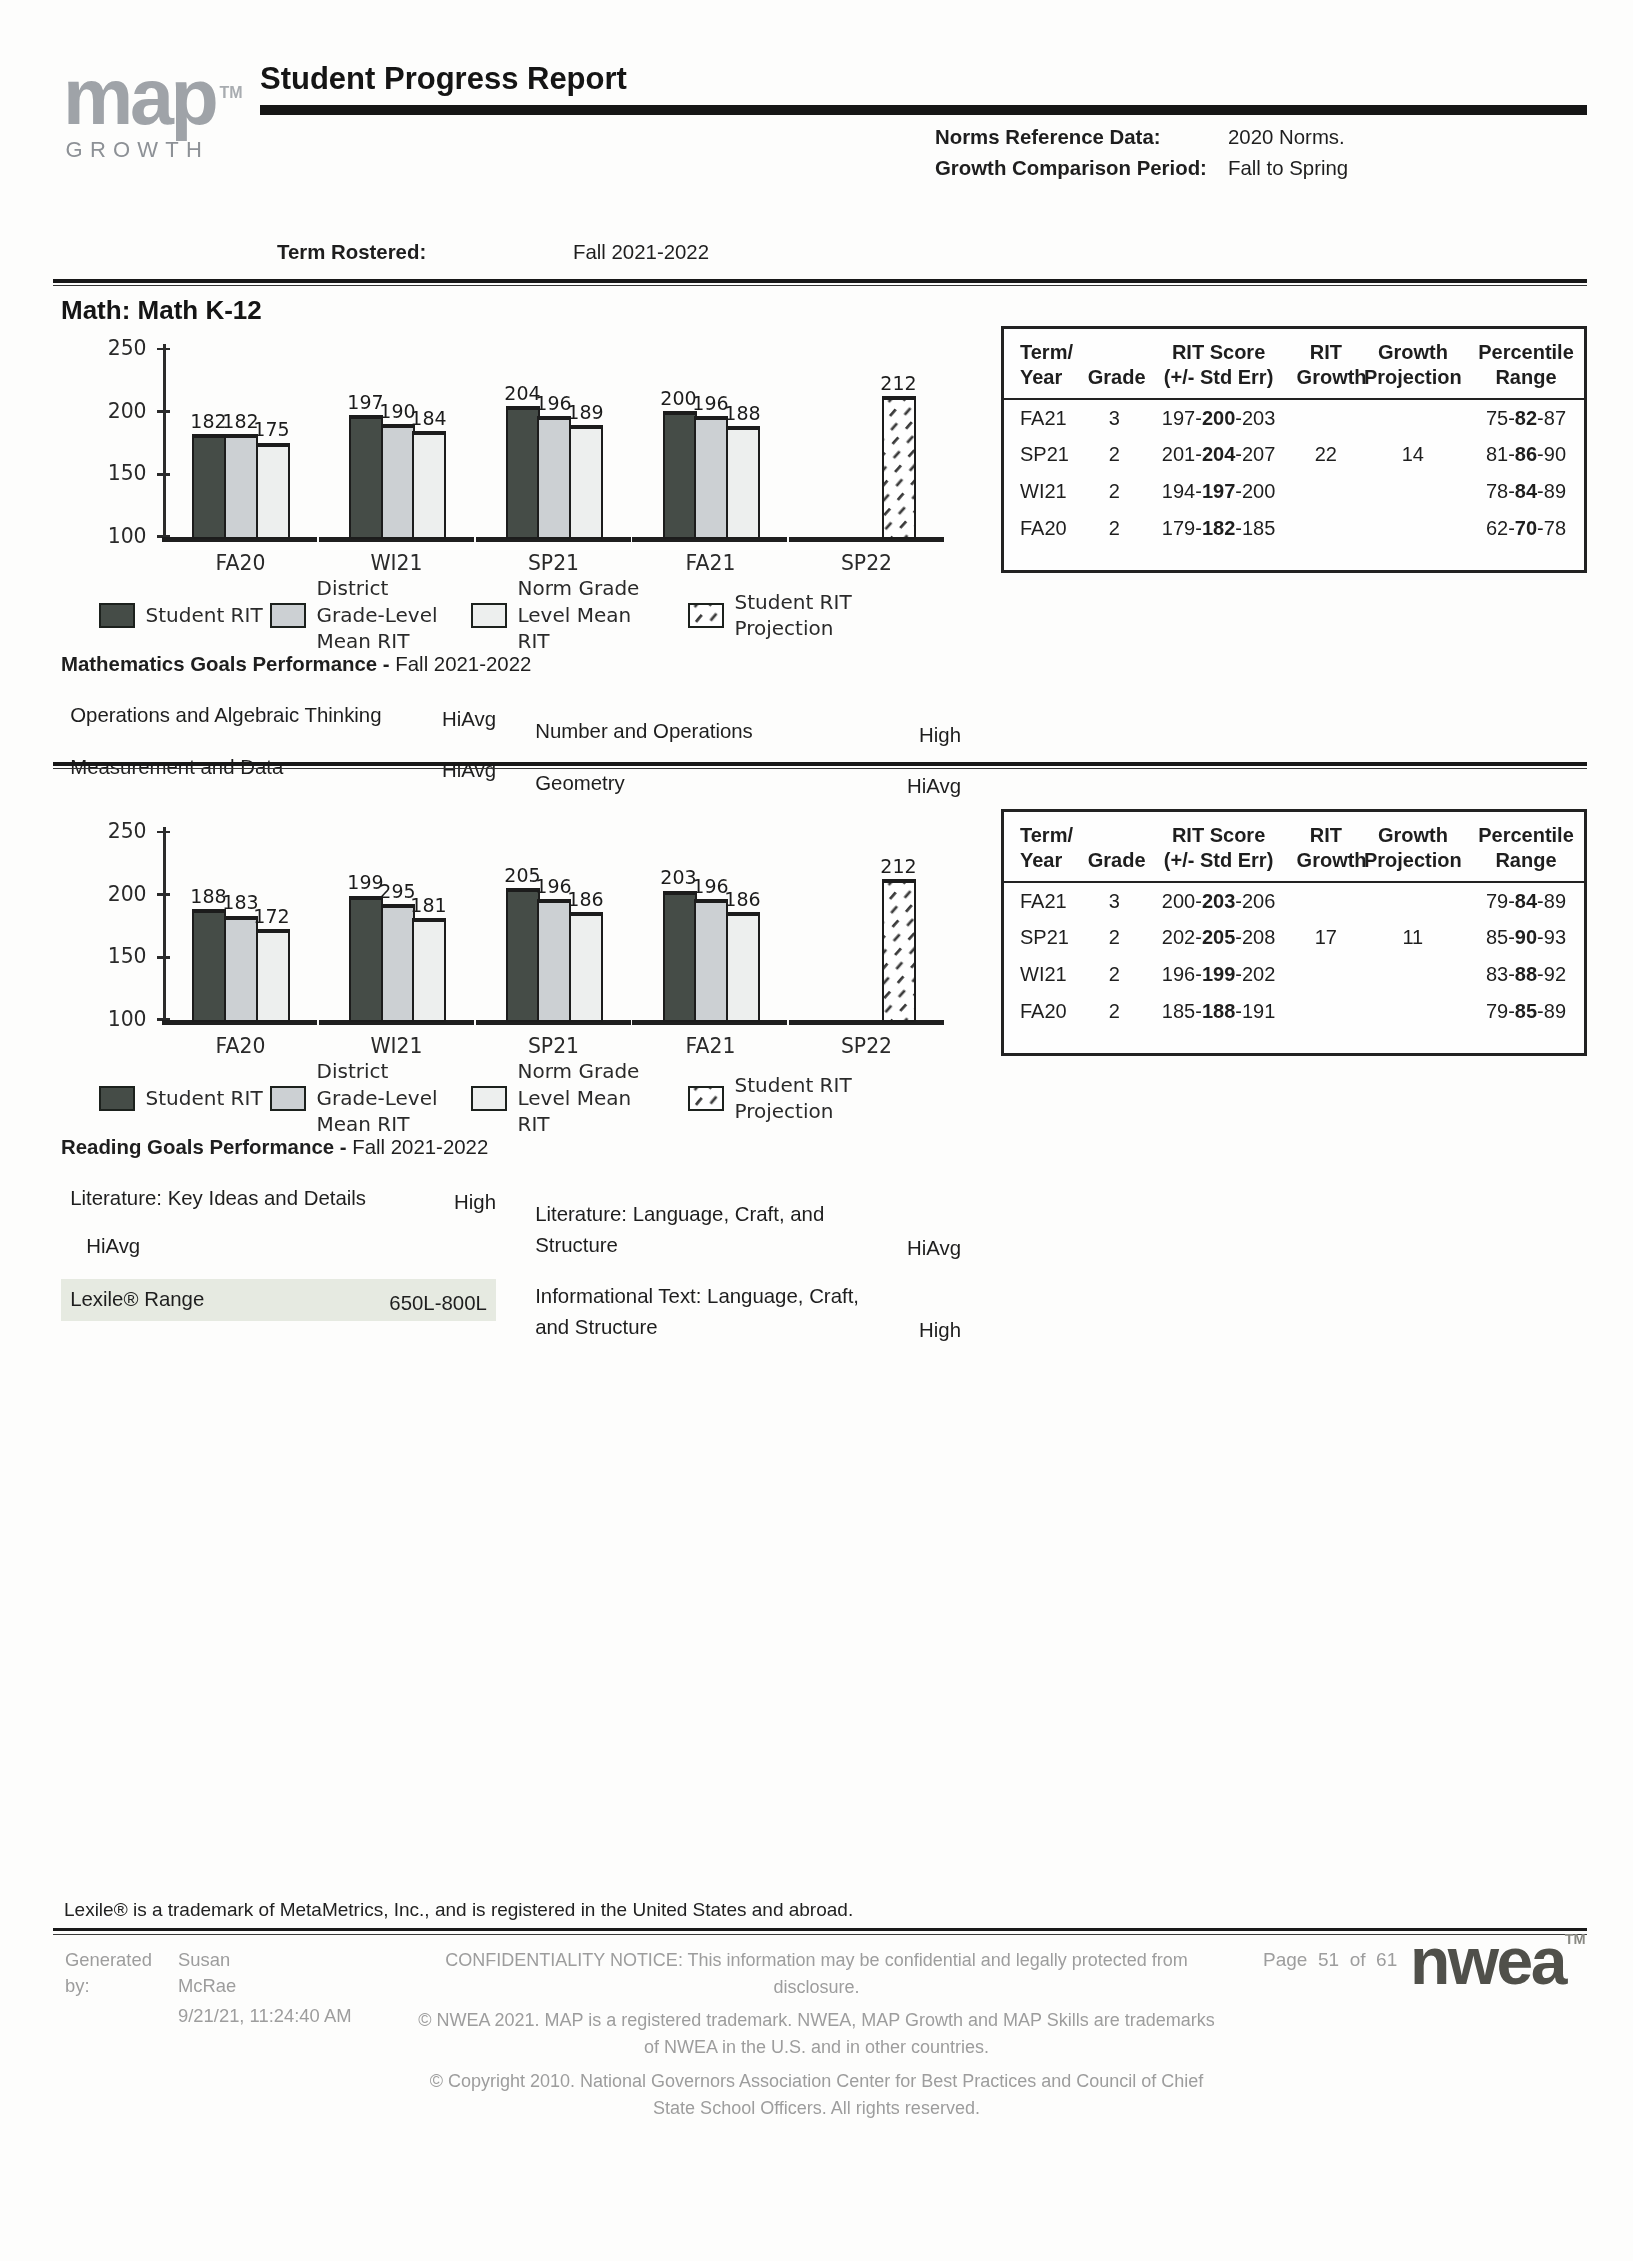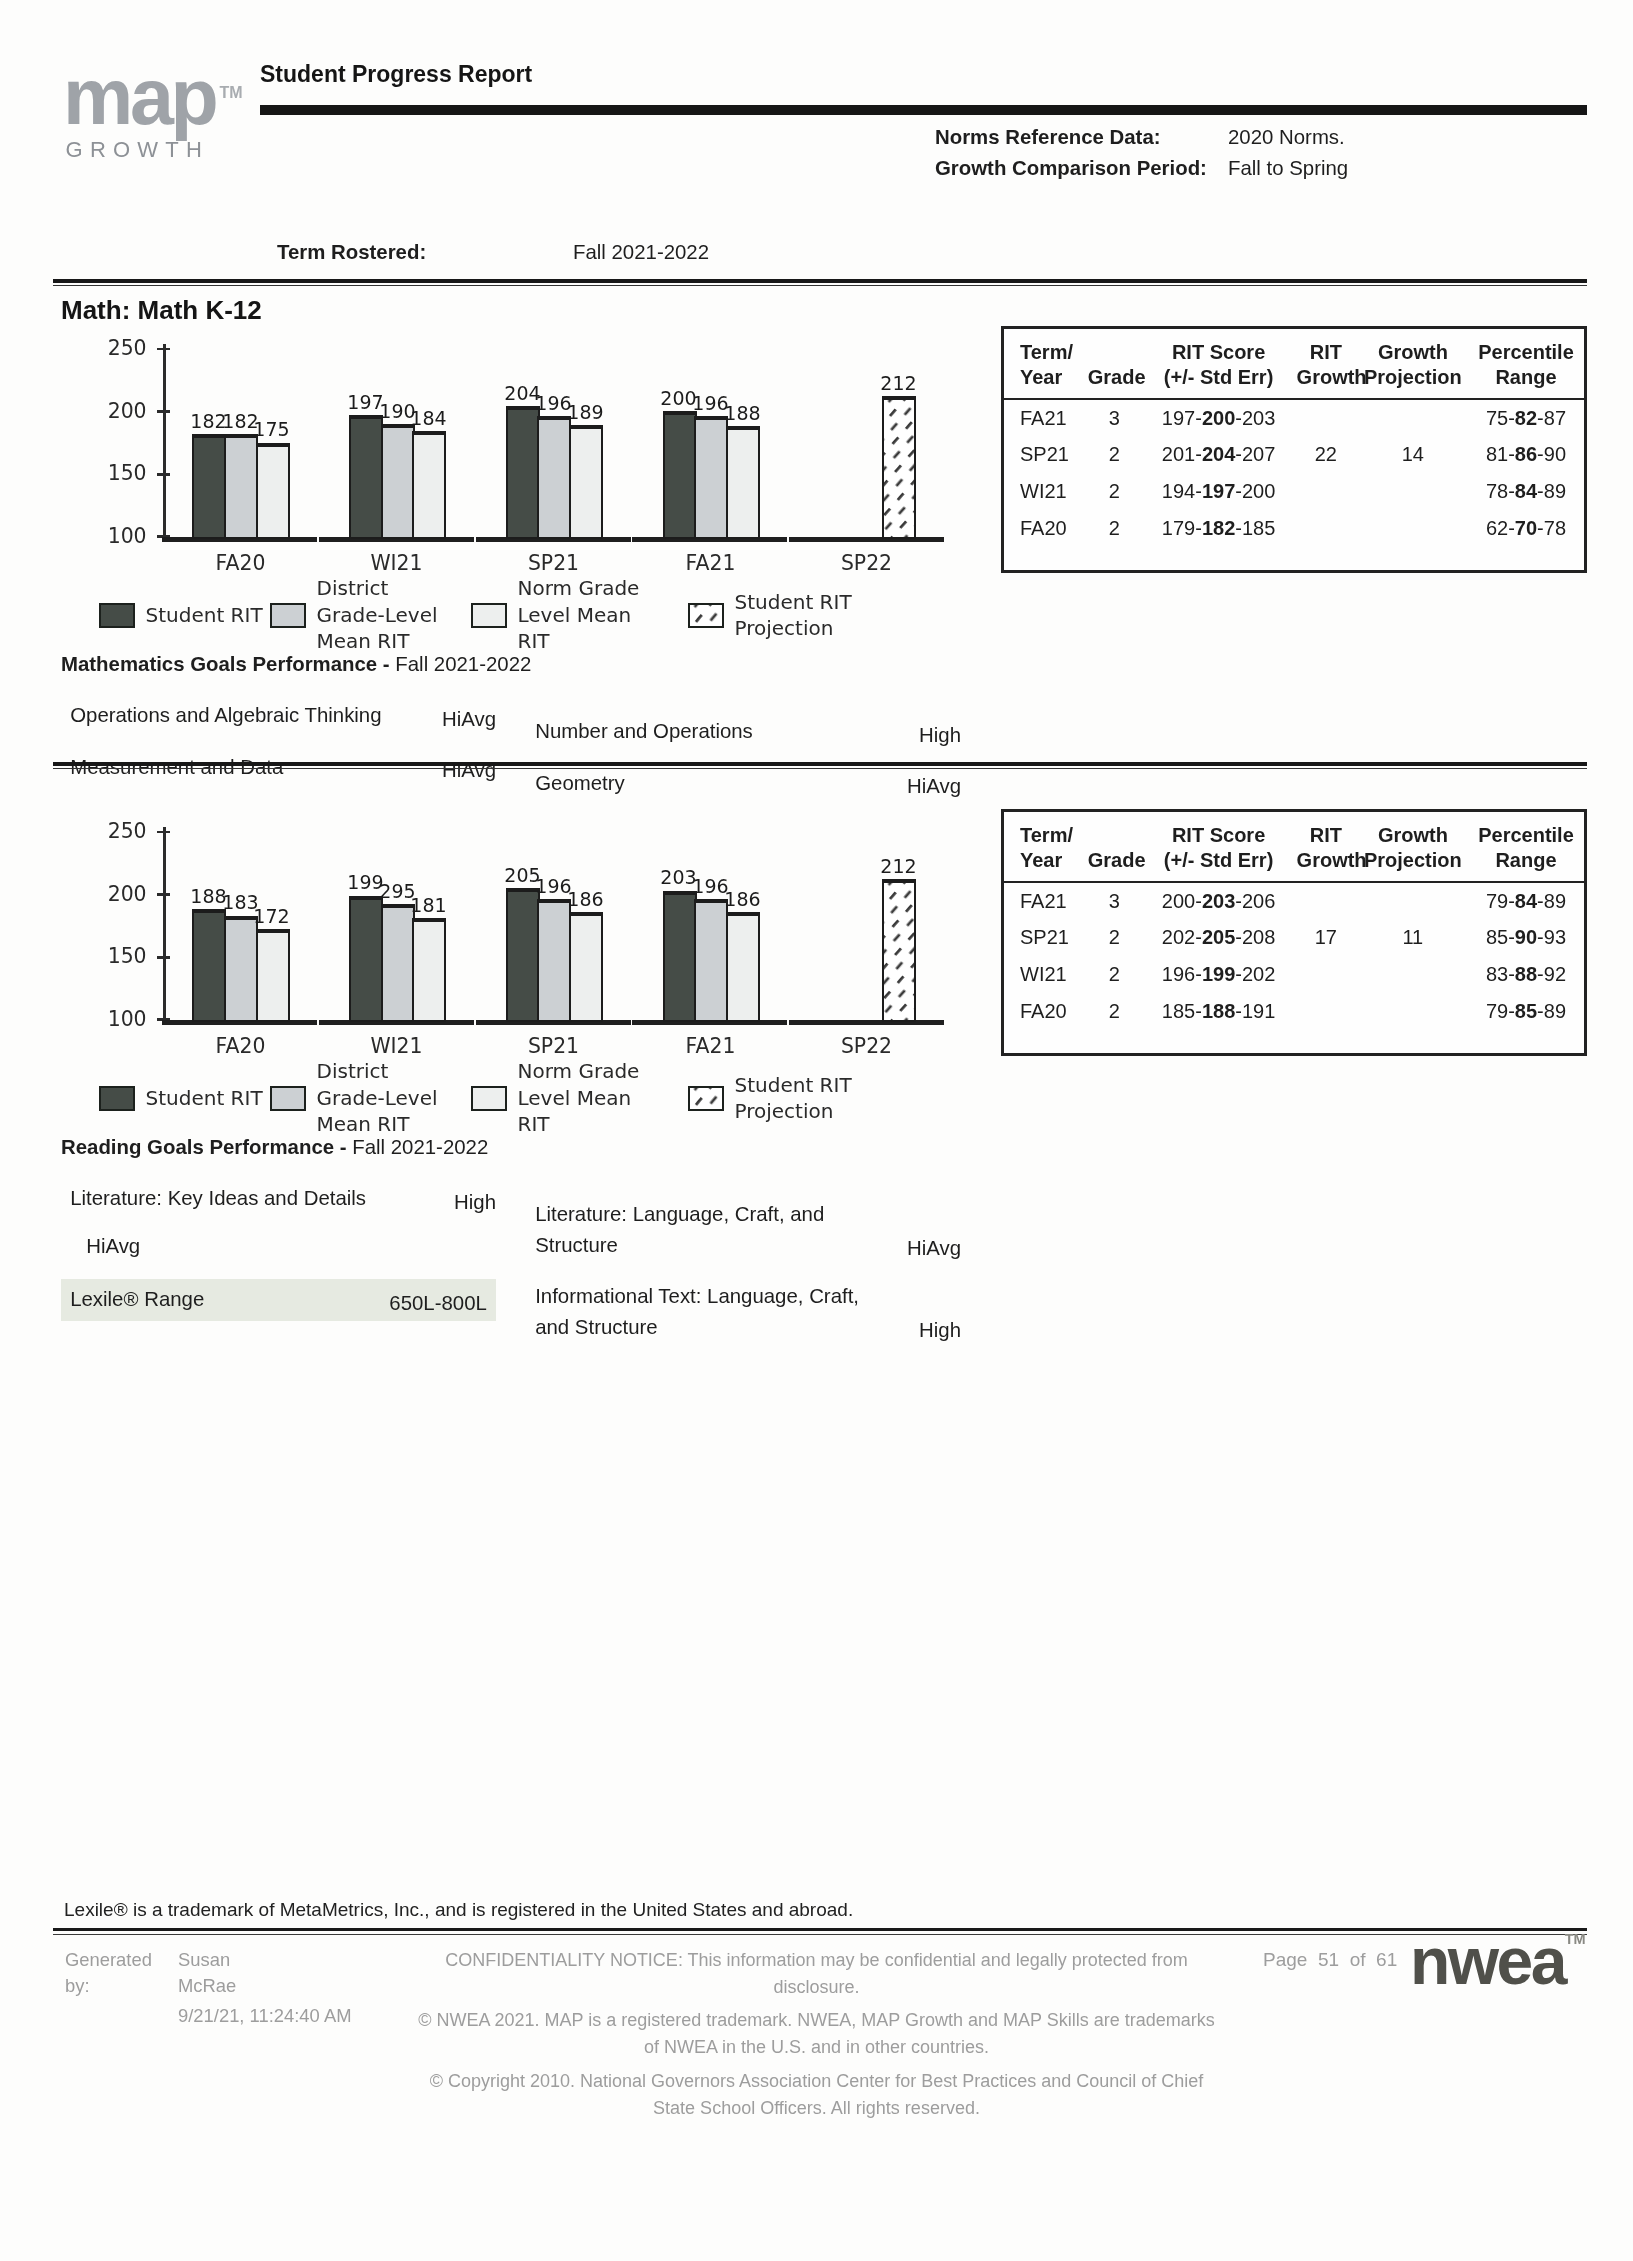--- a/index.html
+++ b/index.html
@@ -14,21 +14,21 @@
   }
   .abs { position:absolute; }
 
   
   .logo-map {
     font-size:79px; font-weight:bold; color:#9fa3a8;
     letter-spacing:-3.3px; line-height:0.85;
   }
   .logo-tm { font-size:16px; color:#a8acb0; vertical-align:26px; letter-spacing:0; margin-left:4px;}
   .logo-growth { font-size:22px; color:#8d9196; letter-spacing:7.2px; margin-top:6.6px; margin-left:2.6px;}
-  .doc-title { font-size:23px; font-weight:bold; color:#151515; }
+  .doc-title { font-size:31px; font-weight:bold; color:#151515; }
   .title-rule { background:#161616; height:10px; }
   .norm-row { margin-bottom:8px; font-size:20.4px; }
   .norm-label { font-weight:bold; display:inline-block; width:293px; }
   .term-label { font-size:20.4px; font-weight:bold; }
   .term-value { font-size:20.4px; }
 
   
   .section { position:absolute; left:53px; width:1534px; }
   .rule-double { border-top:4px solid #181818; border-bottom:1.3px solid #333; height:7.2px; width:100%; }
   .section-title { font-size:26px; font-weight:bold; margin:9.2px 0 0 8px; color:#151515; }

